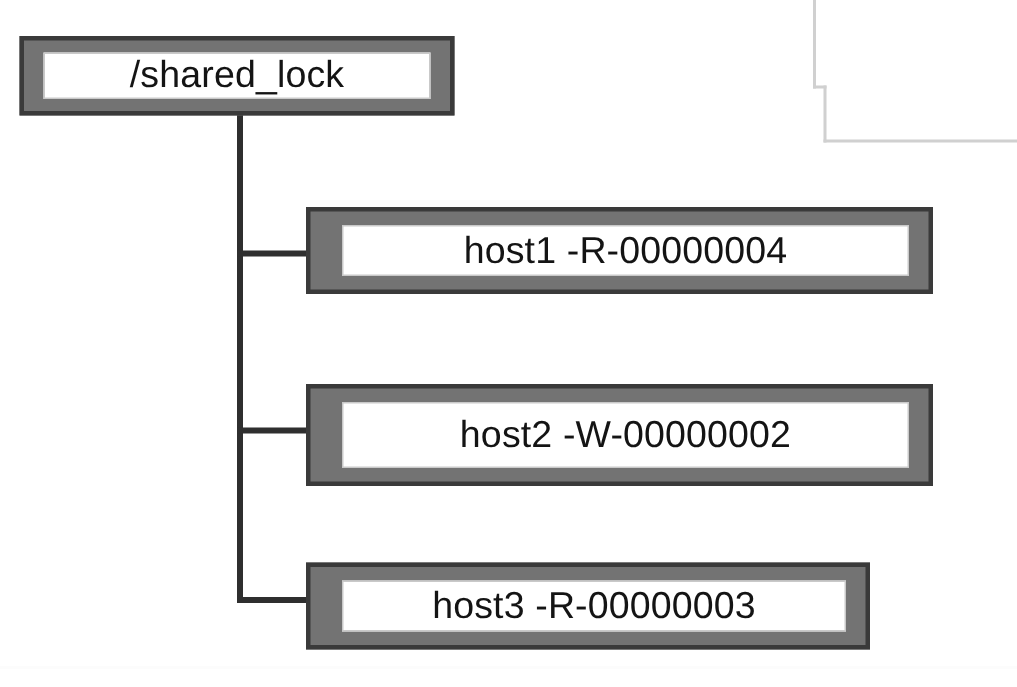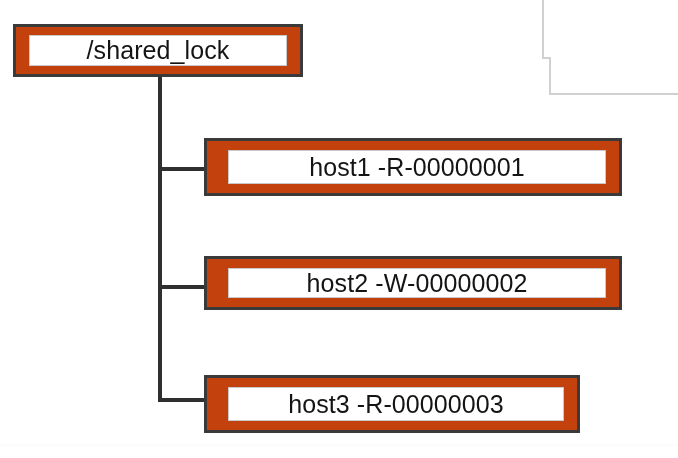--- a/index.html
+++ b/index.html
@@ -13,21 +13,21 @@
     height: 458px;
     background: #ffffff;
     overflow: hidden;
     font-family: "Liberation Sans", sans-serif;
   }
 
   
   .node {
     position: absolute;
     box-sizing: border-box;
-    background: #c2410c;
+    background: #737373;
     border: 3px solid #3a3a3a;
     display: flex;
     align-items: center;
     justify-content: center;
   }
   .node-inner {
     position: absolute;
     box-sizing: border-box;
     border: 1px solid #c9c9c9;
     background: #ffffff;
@@ -60,21 +60,21 @@
   }
 
   
   .node-child .node-inner {
     left: 21px;
     top: 9px;
     right: 13px;
     bottom: 9px;
   }
   #node-host1 { left: 204px; top: 138px; width: 418px; height: 58px; }
-  #node-host2 { left: 204px; top: 256px; width: 418px; height: 54px; }
+  #node-host2 { left: 204px; top: 256px; width: 418px; height: 68px; }
   #node-host3 { left: 204px; top: 375px; width: 376px; height: 58px; }
 
   
   .conn {
     position: absolute;
     background: #2f2f2f;
   }
   #trunk {
     left: 158px;
     top: 76px;
@@ -127,21 +127,21 @@
   <div class="conn branch" id="branch-host3"></div>
 
   <div class="node" id="node-root">
     <div class="node-inner">
       <span class="node-label">/shared_lock</span>
     </div>
   </div>
 
   <div class="node node-child" id="node-host1">
     <div class="node-inner">
-      <span class="node-label">host1 -R-00000001</span>
+      <span class="node-label">host1 -R-00000004</span>
     </div>
   </div>
 
   <div class="node node-child" id="node-host2">
     <div class="node-inner">
       <span class="node-label">host2 -W-00000002</span>
     </div>
   </div>
 
   <div class="node node-child" id="node-host3">

